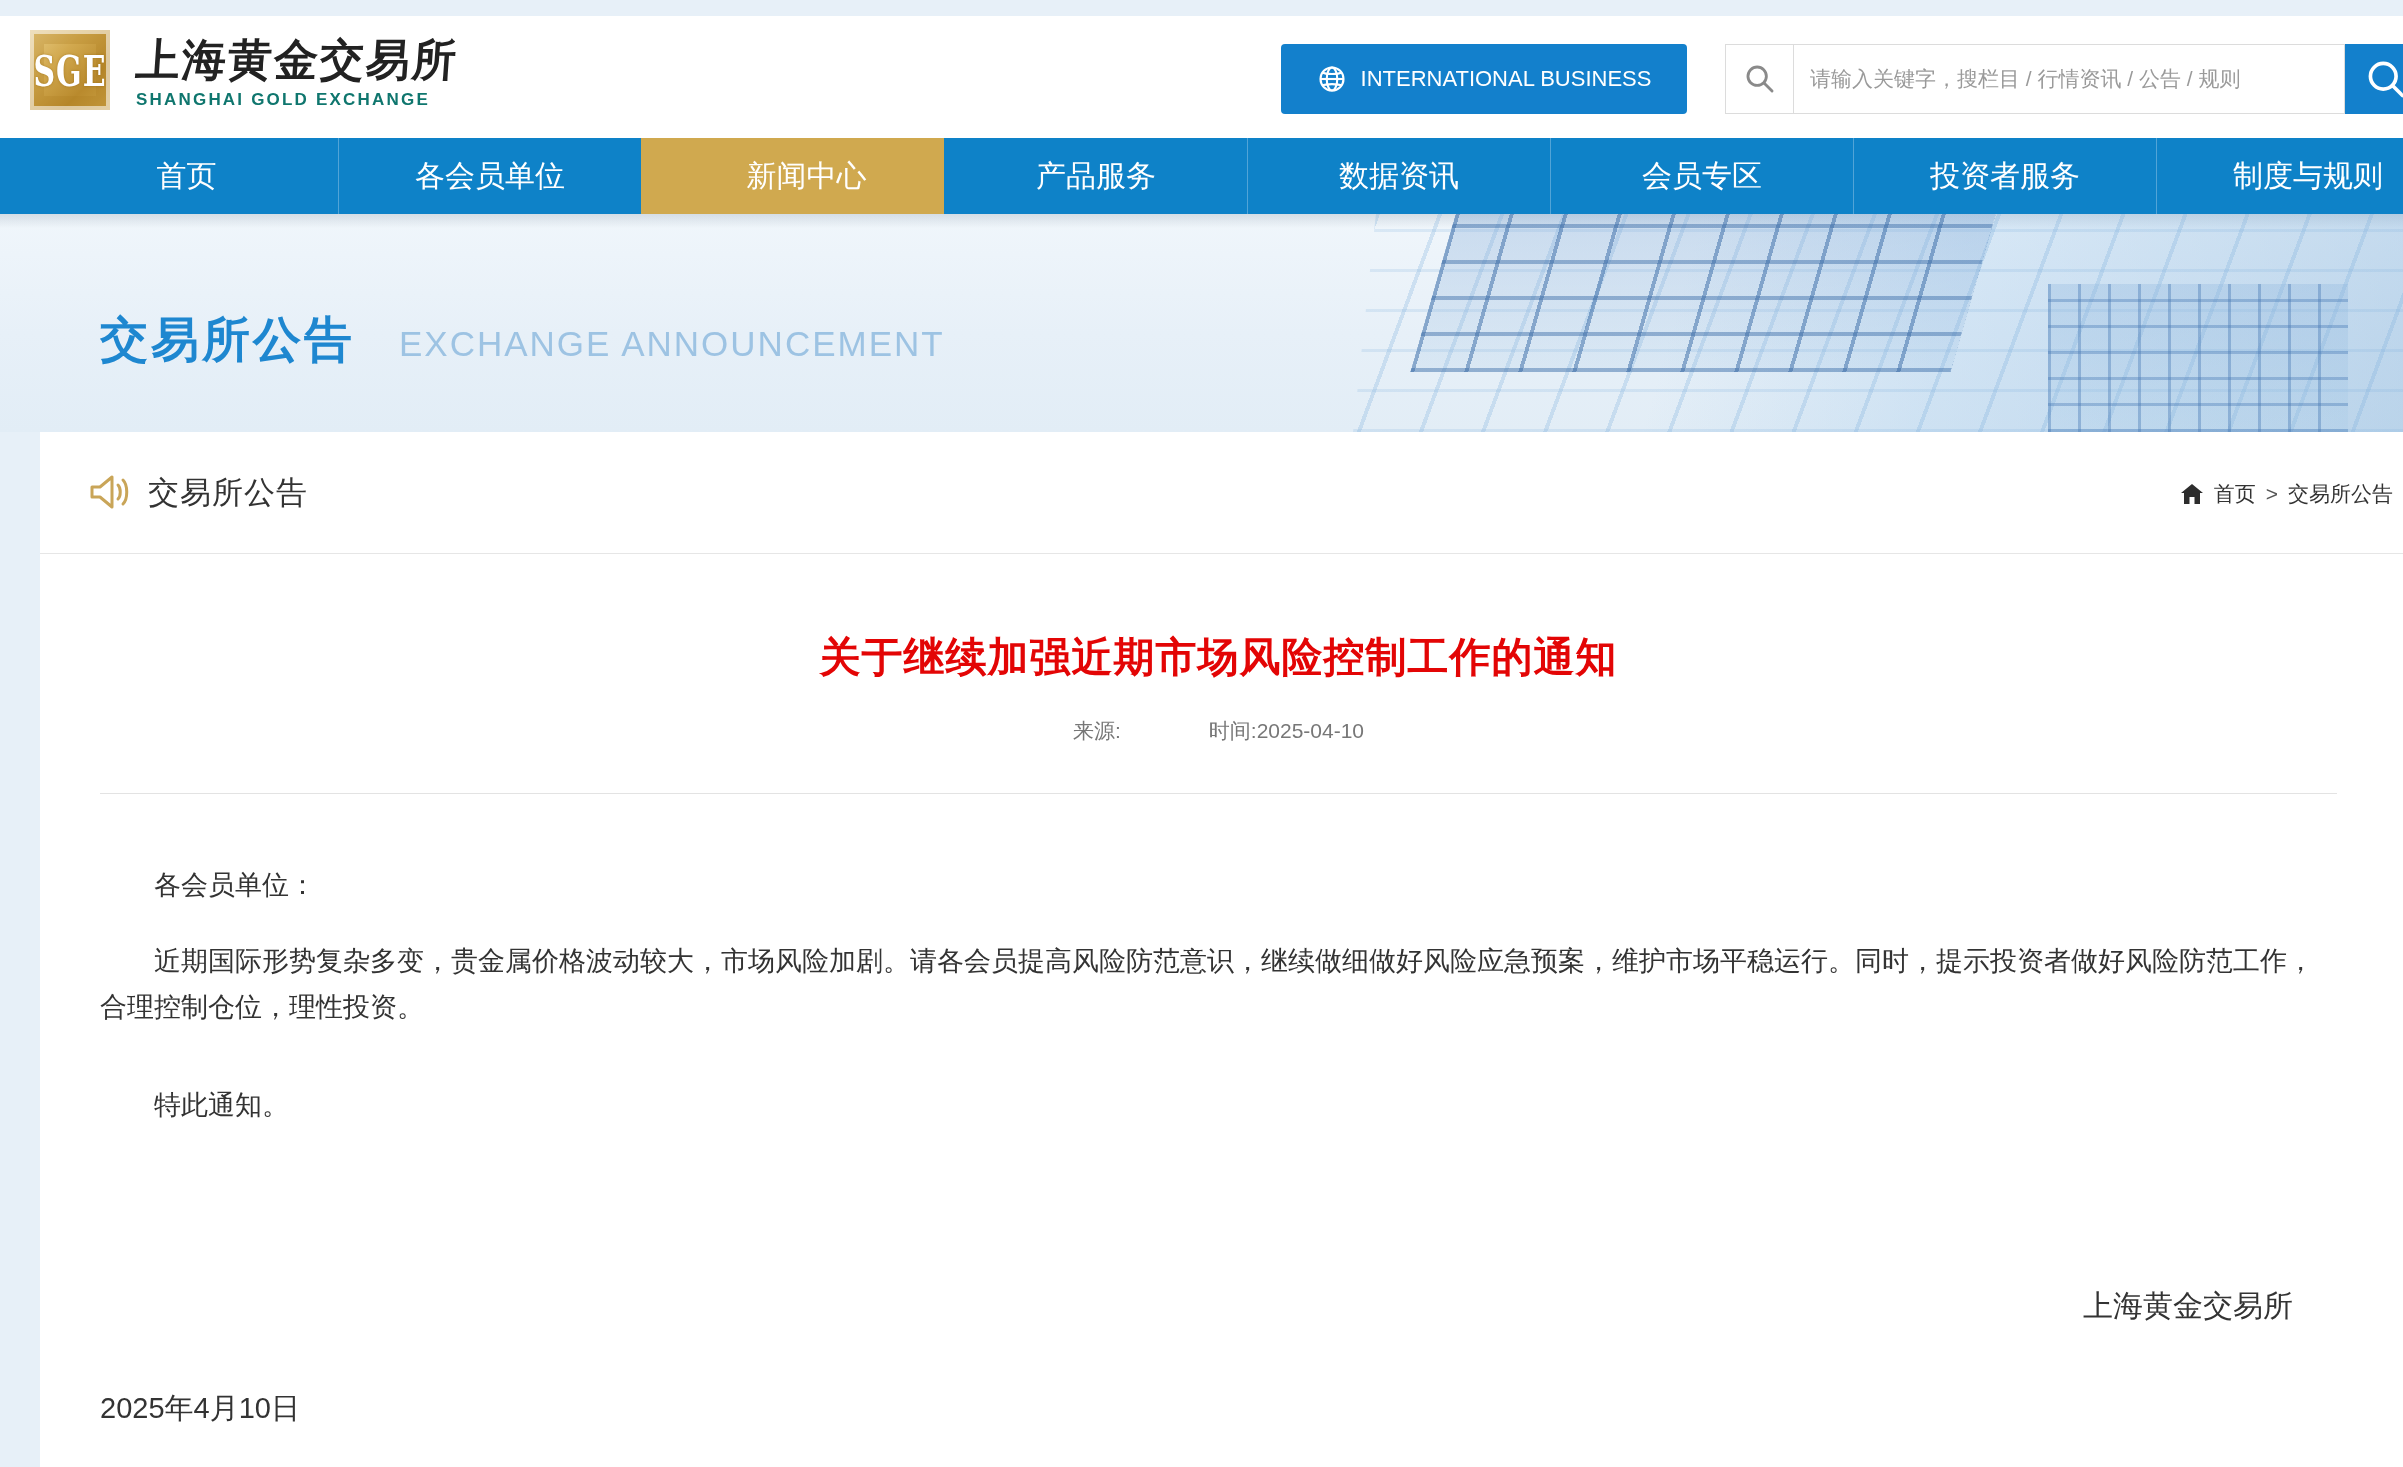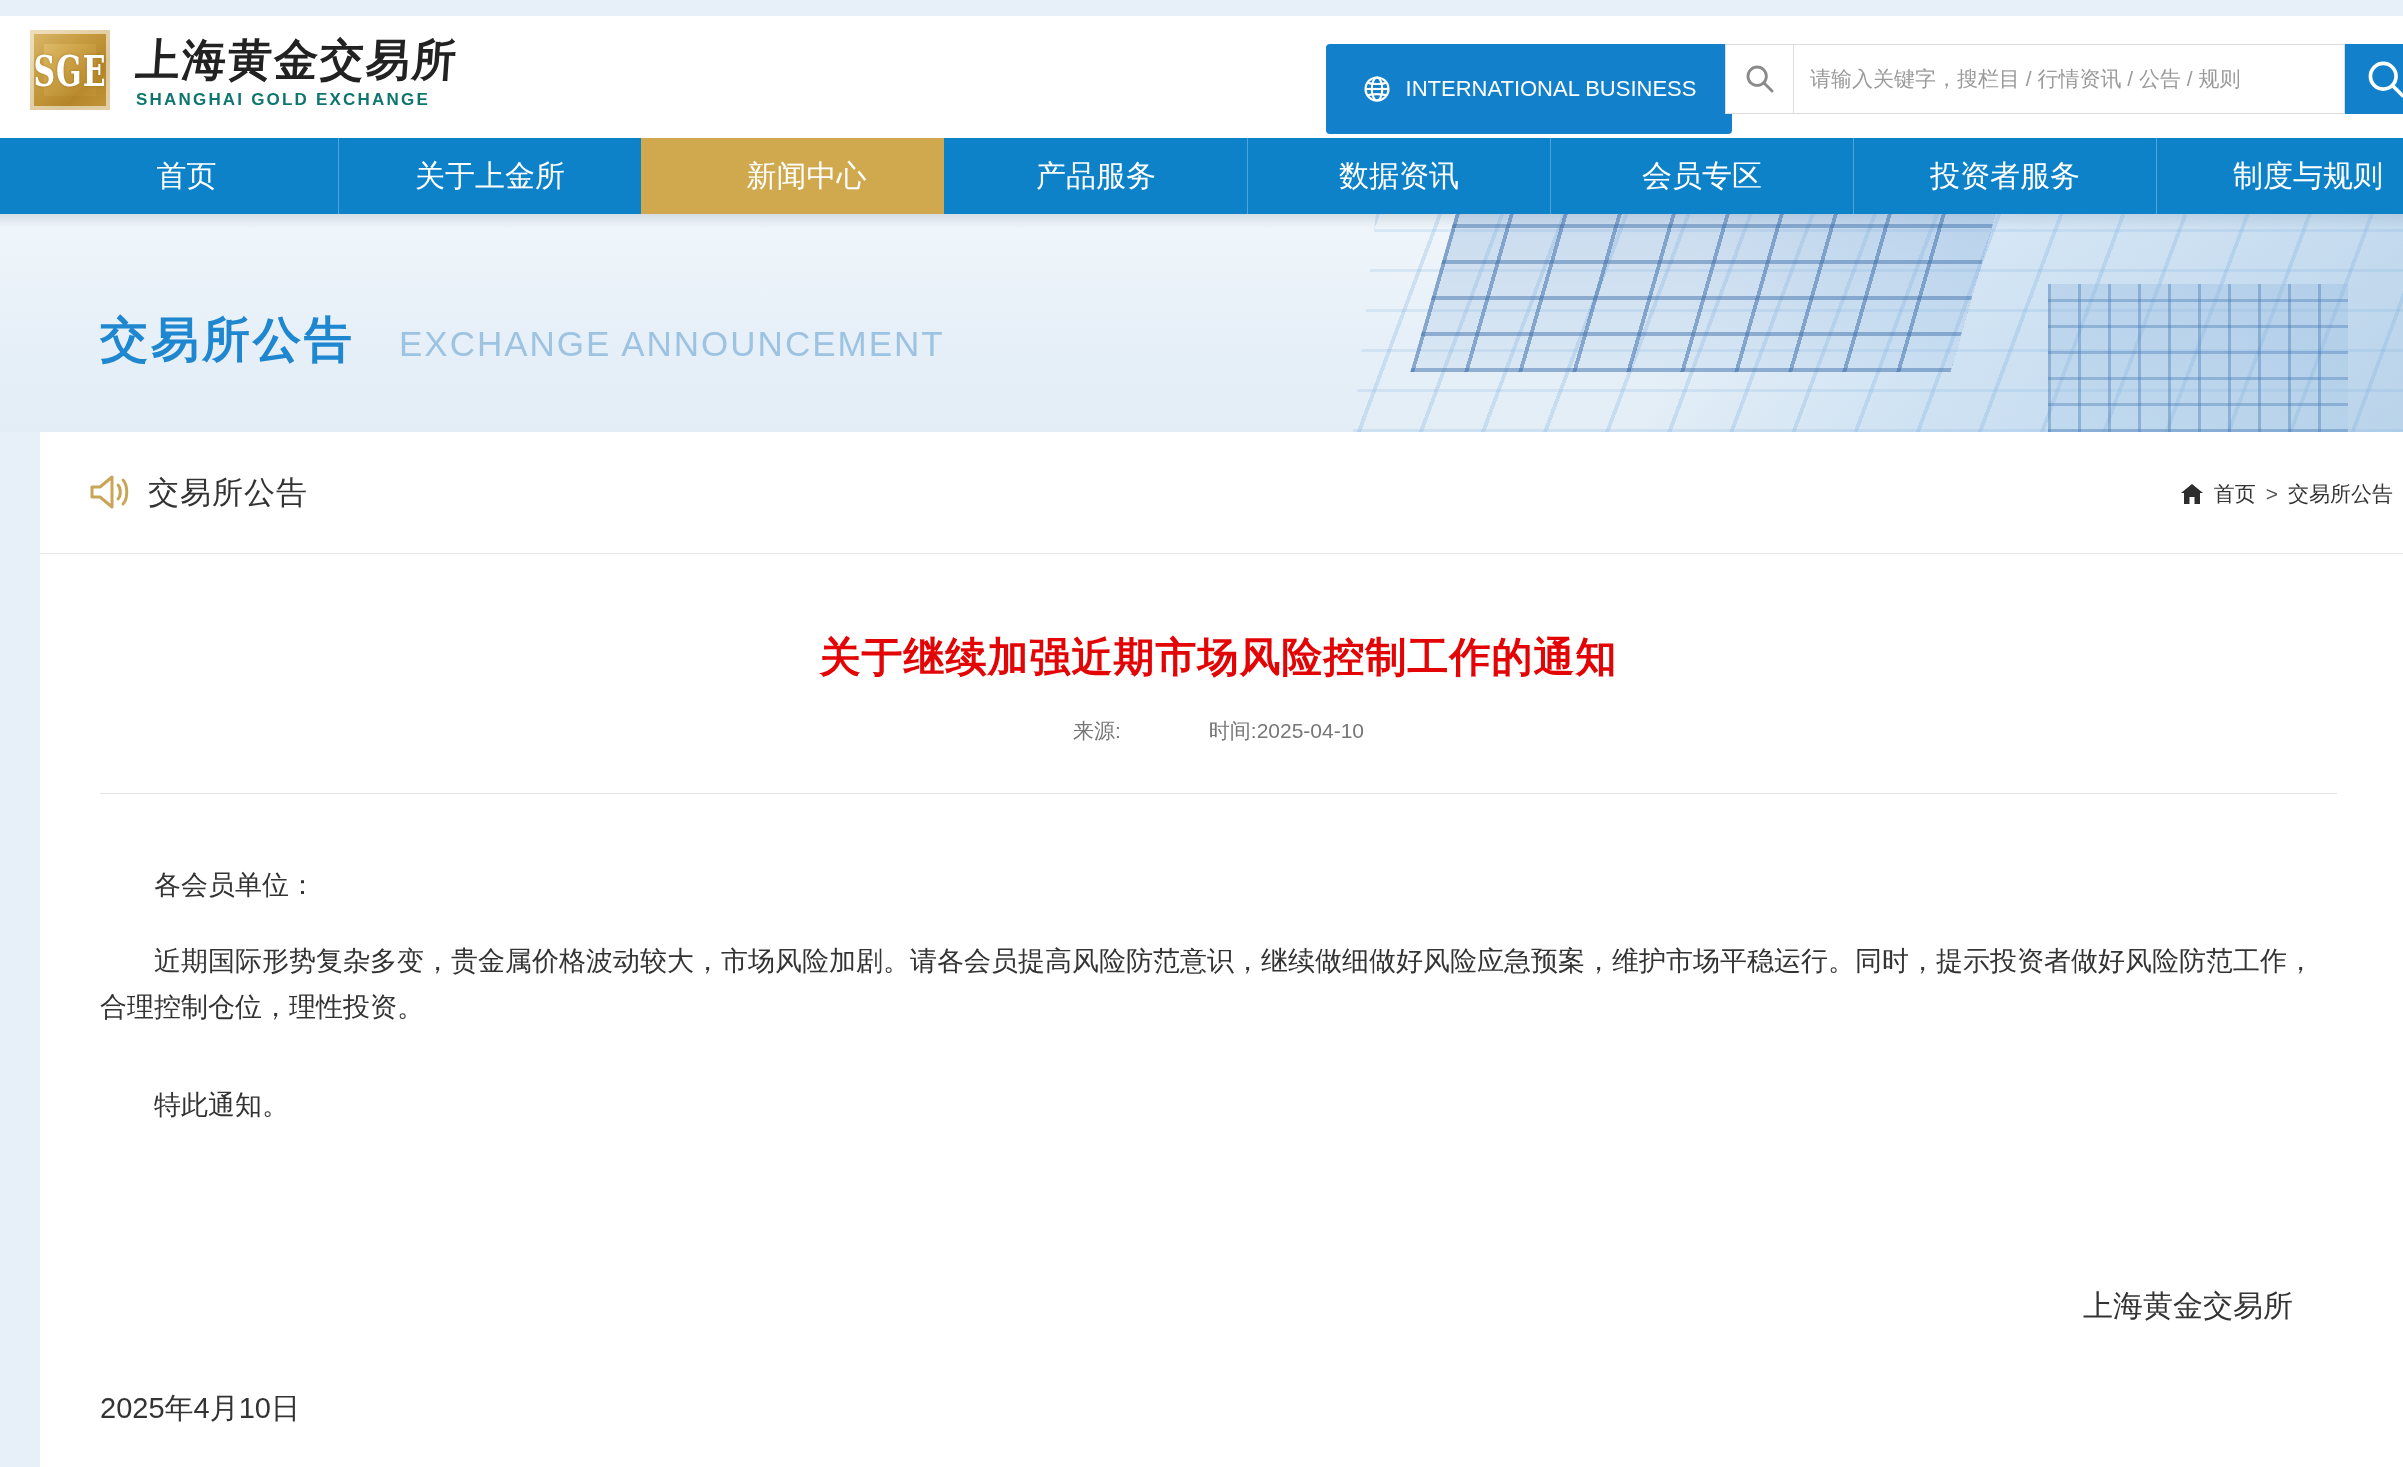--- a/index.html
+++ b/index.html
@@ -22,23 +22,23 @@
     background:linear-gradient(135deg,#e9cd85 0%,#d2a94f 35%,#b98a2d 70%,#caa045 100%);
     box-shadow:inset 0 0 0 4px rgba(255,255,255,.55), inset 0 0 0 14px rgba(171,124,32,.25);
     display:flex; align-items:center; justify-content:center; }
   .logo-mark span { color:#fff; font-family:"DejaVu Serif",serif; font-weight:bold;
     font-size:30px; letter-spacing:1px; transform:scaleY(1.45); text-shadow:0 0 2px rgba(140,95,10,.6); }
   .brand-text { margin-left:26px; padding-top:8px; }
   .brand-zh { font-family:"DejaVu Serif",serif; font-weight:bold; font-size:44px; line-height:48px;
     color:#222; transform:skewX(-4deg); letter-spacing:2px; }
   .brand-en { margin-top:6px; font-size:17px; font-weight:bold; letter-spacing:2.2px; color:#0f766e; }
 
-  .intl-btn { position:absolute; left:1281px; top:28px; width:406px; height:90px; background:#1380cc;
+  .intl-btn { position:absolute; left:1281px; top:28px; width:406px; height:70px; background:#1380cc;
     border:none; border-radius:4px; color:#fff; display:flex; align-items:center; justify-content:center;
-    gap:14px; font-size:22px; font-family:inherit; cursor:pointer;margin-left:45px; }
+    gap:14px; font-size:22px; font-family:inherit; cursor:pointer; }
 
   .searchbar { position:absolute; left:1725px; top:28px; width:620px; height:70px; background:#fff;
     border:1px solid #dcdcdc; display:flex; align-items:stretch; }
   .search-icon-cell { width:68px; display:flex; align-items:center; justify-content:center;
     border-right:1px solid #dcdcdc; }
   .searchbar input { flex:1; border:none; outline:none; font-size:21px; color:#555;
     padding:0 16px; font-family:inherit; }
   .searchbar input::placeholder { color:#9a9a9a; }
   .search-go { position:absolute; left:2345px; top:28px; width:82px; height:70px; background:#1380cc;
     border:none; display:flex; align-items:center; justify-content:center; cursor:pointer; }
@@ -147,21 +147,21 @@
         <g fill="none" stroke="#ffffff" stroke-width="2" stroke-linecap="round">
           <circle cx="10.5" cy="10.5" r="7"></circle>
           <line x1="15.8" y1="15.8" x2="21" y2="21"></line>
         </g>
       </svg>
     </button>
   </header>
 
   <nav class="main-nav">
     <div class="nav-item">首页</div>
-    <div class="nav-item">关于上金所</div>
+    <div class="nav-item">各会员单位</div>
     <div class="nav-item active">新闻中心</div>
     <div class="nav-item">产品服务</div>
     <div class="nav-item">数据资讯</div>
     <div class="nav-item">会员专区</div>
     <div class="nav-item">投资者服务</div>
     <div class="nav-item">制度与规则</div>
   </nav>
 
   <div class="banner">
     <div class="bldg-glass"></div>

